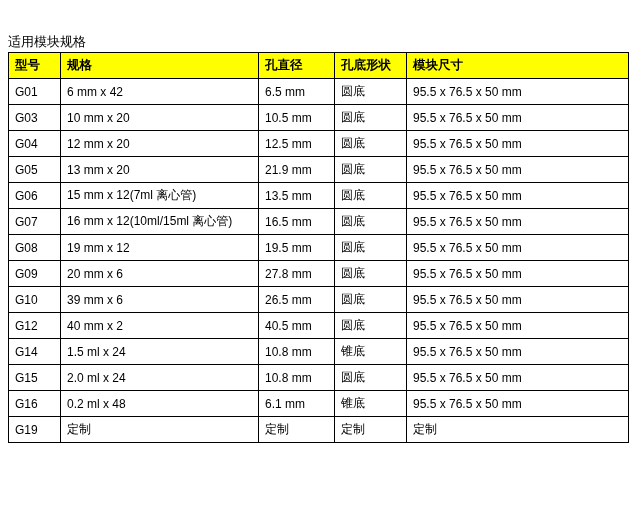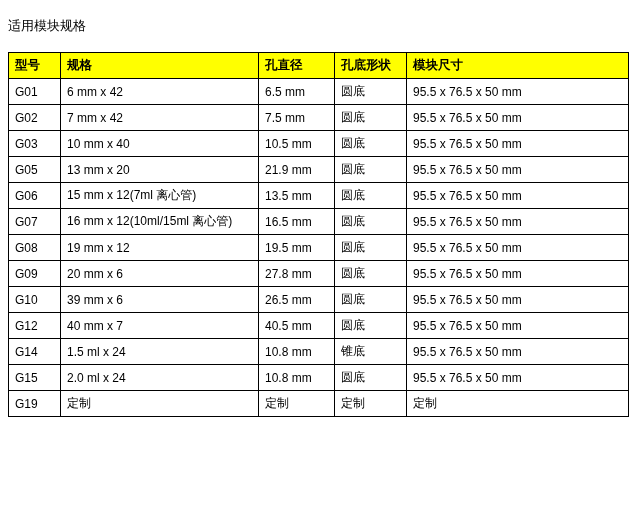--- a/index.html
+++ b/index.html
@@ -16,21 +16,21 @@
   }
   .page {
     position: relative;
     width: 636px;
     height: 516px;
     box-sizing: border-box;
   }
   .doc-title {
     position: absolute;
     left: 8px;
-    top: 18px;
+    top: 34px;
     font-size: 13px;
     line-height: 16px;
     color: #000000;
   }
   .spec-table {
     position: absolute;
     left: 8px;
     top: 52px;
     width: 620px;
     border-collapse: collapse;
@@ -95,30 +95,30 @@
     </thead>
     <tbody>
       <tr>
         <td class="model">G01</td>
         <td>6 mm x 42</td>
         <td>6.5 mm</td>
         <td>圆底</td>
         <td>95.5 x 76.5 x 50 mm</td>
       </tr>
       <tr>
-        <td class="model">G02</td>
-        <td>7 mm x 42</td>
-        <td>7.5 mm</td>
-        <td>圆底</td>
-        <td>95.5 x 76.5 x 50 mm</td>
-      </tr>
-      <tr>
         <td class="model">G03</td>
-        <td>10 mm x 40</td>
+        <td>10 mm x 20</td>
         <td>10.5 mm</td>
+        <td>圆底</td>
+        <td>95.5 x 76.5 x 50 mm</td>
+      </tr>
+      <tr>
+        <td class="model">G04</td>
+        <td>12 mm x 20</td>
+        <td>12.5 mm</td>
         <td>圆底</td>
         <td>95.5 x 76.5 x 50 mm</td>
       </tr>
       <tr>
         <td class="model">G05</td>
         <td>13 mm x 20</td>
         <td>21.9 mm</td>
         <td>圆底</td>
         <td>95.5 x 76.5 x 50 mm</td>
       </tr>
@@ -152,40 +152,47 @@
       </tr>
       <tr>
         <td class="model">G10</td>
         <td>39 mm x 6</td>
         <td>26.5 mm</td>
         <td>圆底</td>
         <td>95.5 x 76.5 x 50 mm</td>
       </tr>
       <tr>
         <td class="model">G12</td>
-        <td>40 mm x 7</td>
+        <td>40 mm x 2</td>
         <td>40.5 mm</td>
         <td>圆底</td>
         <td>95.5 x 76.5 x 50 mm</td>
       </tr>
       <tr>
         <td class="model">G14</td>
         <td>1.5 ml x 24</td>
         <td>10.8 mm</td>
         <td>锥底</td>
         <td>95.5 x 76.5 x 50 mm</td>
       </tr>
       <tr>
         <td class="model">G15</td>
         <td>2.0 ml x 24</td>
         <td>10.8 mm</td>
         <td>圆底</td>
         <td>95.5 x 76.5 x 50 mm</td>
       </tr>
       <tr>
+        <td class="model">G16</td>
+        <td>0.2 ml x 48</td>
+        <td>6.1 mm</td>
+        <td>锥底</td>
+        <td>95.5 x 76.5 x 50 mm</td>
+      </tr>
+      <tr>
         <td class="model">G19</td>
         <td>定制</td>
         <td>定制</td>
         <td>定制</td>
         <td>定制</td>
       </tr>
     </tbody>
   </table>
 
 </div>

